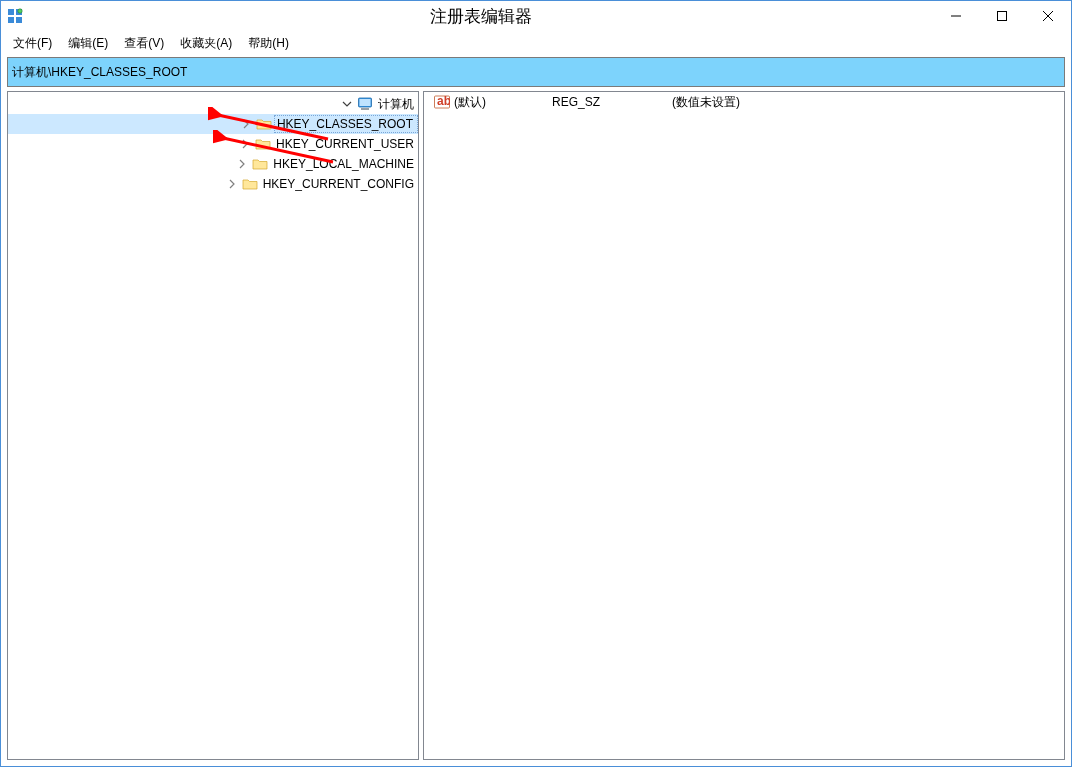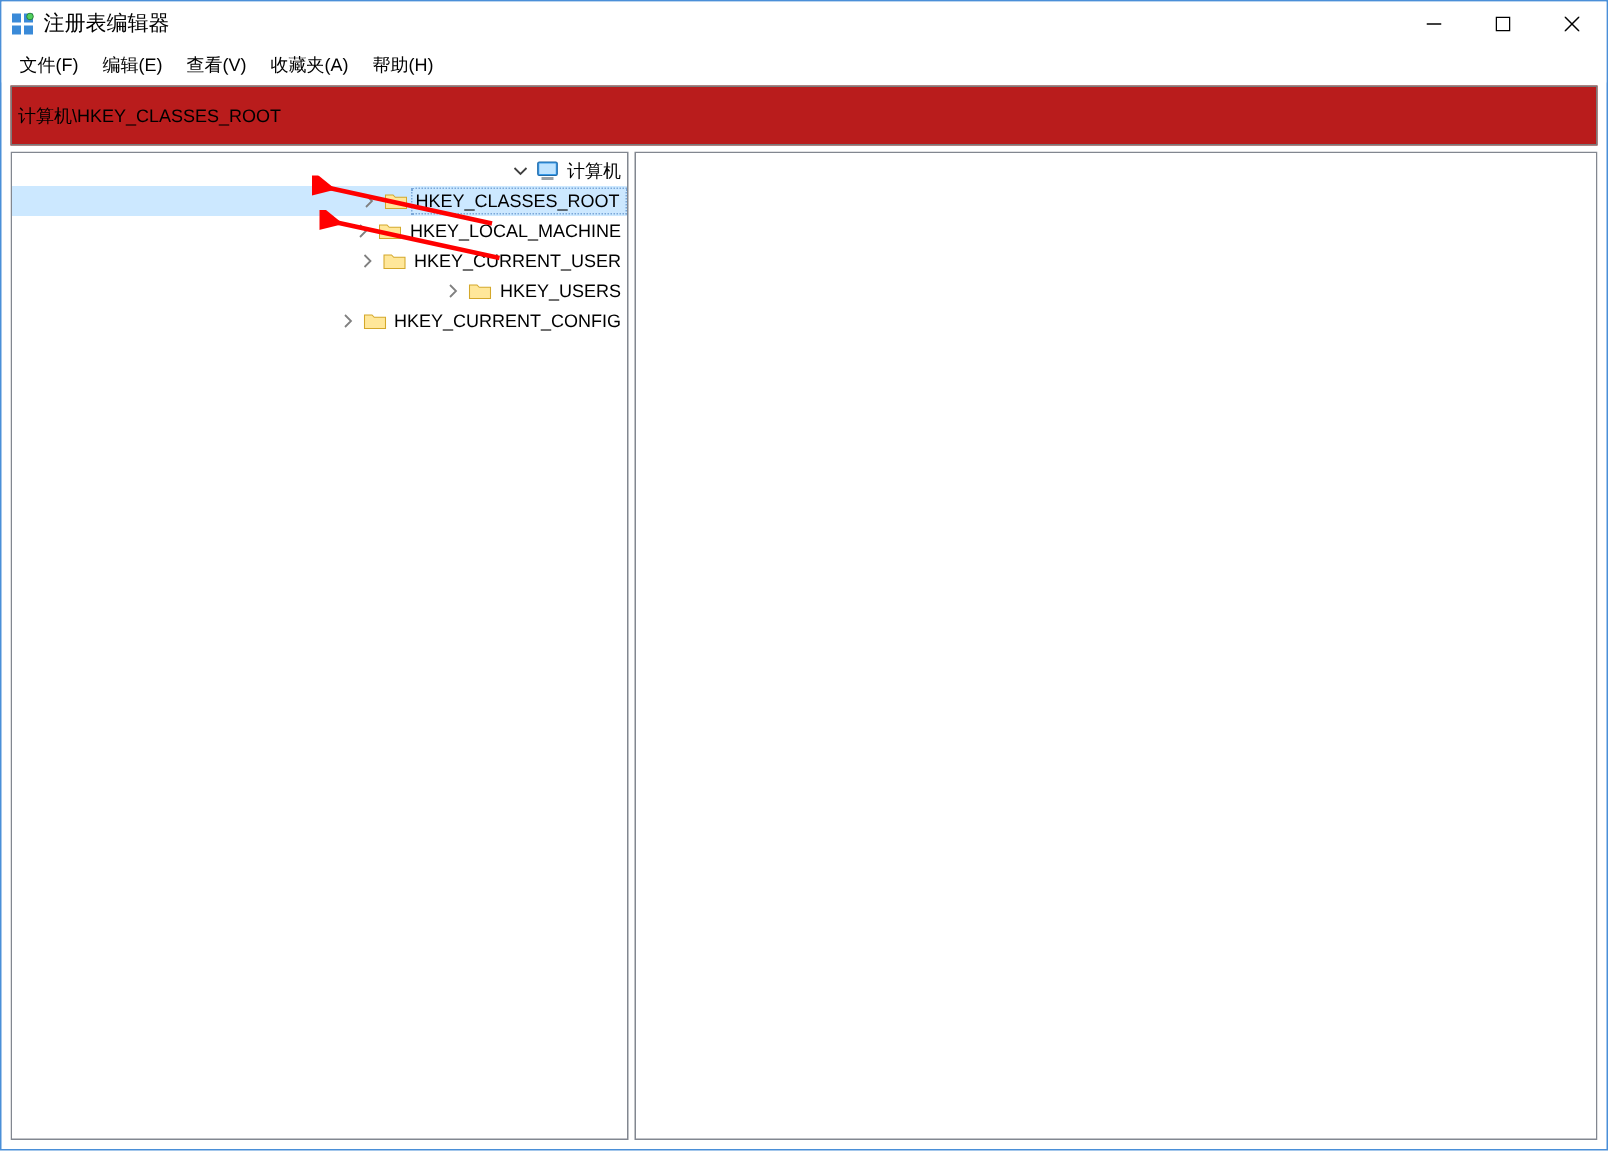--- a/index.html
+++ b/index.html
@@ -27,22 +27,23 @@
       padding-left: 6px;
       position: relative;
     }
     .titlebar-icon {
       width: 16px;
       height: 16px;
       margin-right: 6px;
     }
     .titlebar-text {
       flex: 1;
-      font-size: 14px;
+      font-size: 17px;
       color: #000000;
+      text-align: center;
     }
     .window-controls {
       display: flex;
       height: 100%;
     }
     .window-btn {
       width: 46px;
       height: 100%;
       display: flex;
       align-items: center;
@@ -58,24 +59,24 @@
       background: #ffffff;
       text-align: right;
     }
     .menu-item {
       padding: 3px 8px;
       cursor: pointer;
       color: #000;
     }
     
     .addressbar {
-      height: 40px;
+      height: 30px;
       margin: 2px 6px 4px 6px;
       border: 1px solid #7a7a7a;
-      background: #b91c1c;
+      background: #7dd3fc;
       display: flex;
       align-items: center;
       padding: 0 4px;
     }
     .addressbar-text {
       font-size: 12px;
       color: #000;
     }
     
     .content {
@@ -275,47 +276,34 @@
         <span class="tree-toggle">
           <svg width="10" height="10" viewBox="0 0 10 10">
               <path d="M3 1 L7 5 L3 9" fill="none" stroke="#808080" stroke-width="1.2"></path>
             </svg>
         </span>
         <span class="tree-icon">
           <svg width="16" height="16" viewBox="0 0 16 16">
               <path d="M1 4 h5 l1.5 1.5 H15 V13 H1 Z" fill="#ffe79a" stroke="#d4a82b" stroke-width="0.7"></path>
             </svg>
         </span>
+        <span class="tree-label">HKEY_CURRENT_USER</span>
+      </div>
+      <div class="tree-row indent-1">
+        <span class="tree-toggle">
+          <svg width="10" height="10" viewBox="0 0 10 10">
+              <path d="M3 1 L7 5 L3 9" fill="none" stroke="#808080" stroke-width="1.2"></path>
+            </svg>
+        </span>
+        <span class="tree-icon">
+          <svg width="16" height="16" viewBox="0 0 16 16">
+              <path d="M1 4 h5 l1.5 1.5 H15 V13 H1 Z" fill="#ffe79a" stroke="#d4a82b" stroke-width="0.7"></path>
+            </svg>
+        </span>
         <span class="tree-label">HKEY_LOCAL_MACHINE</span>
-      </div>
-      <div class="tree-row indent-1">
-        <span class="tree-toggle">
-          <svg width="10" height="10" viewBox="0 0 10 10">
-              <path d="M3 1 L7 5 L3 9" fill="none" stroke="#808080" stroke-width="1.2"></path>
-            </svg>
-        </span>
-        <span class="tree-icon">
-          <svg width="16" height="16" viewBox="0 0 16 16">
-              <path d="M1 4 h5 l1.5 1.5 H15 V13 H1 Z" fill="#ffe79a" stroke="#d4a82b" stroke-width="0.7"></path>
-            </svg>
-        </span>
-        <span class="tree-label">HKEY_CURRENT_USER</span>
-      </div>
-      <div class="tree-row indent-1">
-        <span class="tree-toggle">
-          <svg width="10" height="10" viewBox="0 0 10 10">
-              <path d="M3 1 L7 5 L3 9" fill="none" stroke="#808080" stroke-width="1.2"></path>
-            </svg>
-        </span>
-        <span class="tree-icon">
-          <svg width="16" height="16" viewBox="0 0 16 16">
-              <path d="M1 4 h5 l1.5 1.5 H15 V13 H1 Z" fill="#ffe79a" stroke="#d4a82b" stroke-width="0.7"></path>
-            </svg>
-        </span>
-        <span class="tree-label">HKEY_USERS</span>
       </div>
       <div class="tree-row indent-1">
         <span class="tree-toggle">
           <svg width="10" height="10" viewBox="0 0 10 10">
               <path d="M3 1 L7 5 L3 9" fill="none" stroke="#808080" stroke-width="1.2"></path>
             </svg>
         </span>
         <span class="tree-icon">
           <svg width="16" height="16" viewBox="0 0 16 16">
               <path d="M1 4 h5 l1.5 1.5 H15 V13 H1 Z" fill="#ffe79a" stroke="#d4a82b" stroke-width="0.7"></path>
@@ -337,14 +325,29 @@
       <defs>
           <marker id="ah2" markerWidth="8" markerHeight="8" refX="2" refY="4" orient="auto">
             <path d="M8 0 L0 4 L8 8 Z" fill="#ff0000"></path>
           </marker>
         </defs>
       <line x1="120" y1="32" x2="10" y2="8" stroke="#ff0000" stroke-width="3" marker-end="url(#ah2)"></line>
     </svg>
   </div>
 
   <div class="pane right-pane">
+    <div class="list-body">
+      <div class="list-row">
+        <div class="list-cell col-name">
+          <span class="value-icon">
+            <svg width="16" height="16" viewBox="0 0 16 16">
+              <rect x="0.5" y="2" width="15" height="12" rx="1" fill="#fff" stroke="#c05a2e" stroke-width="0.8"></rect>
+              <text x="3" y="11" font-size="7" font-weight="bold" fill="#d0402a">ab</text>
+            </svg>
+          </span>
+          <span>(默认)</span>
+        </div>
+        <div class="list-cell col-type">REG_SZ</div>
+        <div class="list-cell col-data">(数值未设置)</div>
+      </div>
+    </div>
   </div>
 </div>
 
 </body></html>

